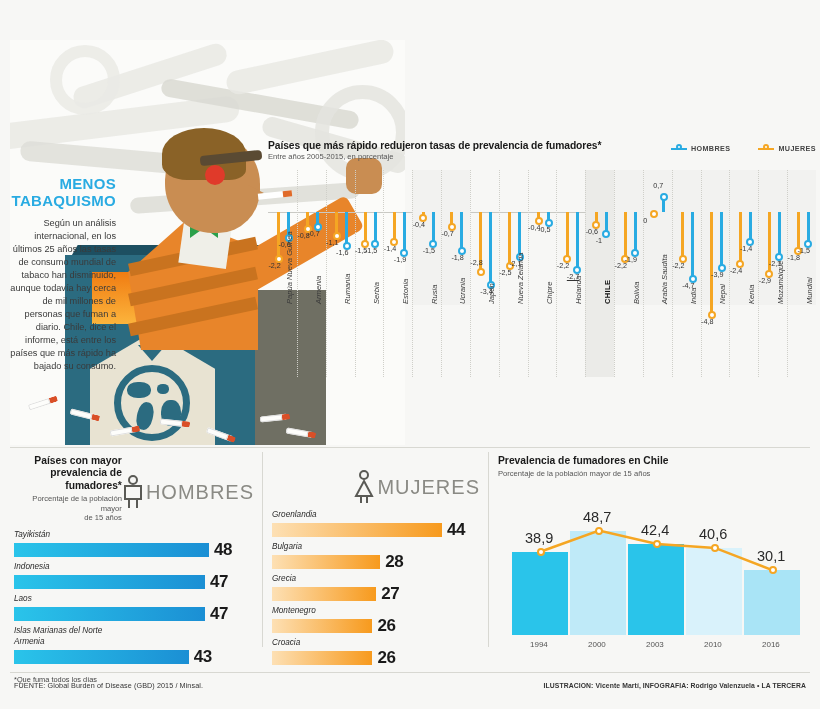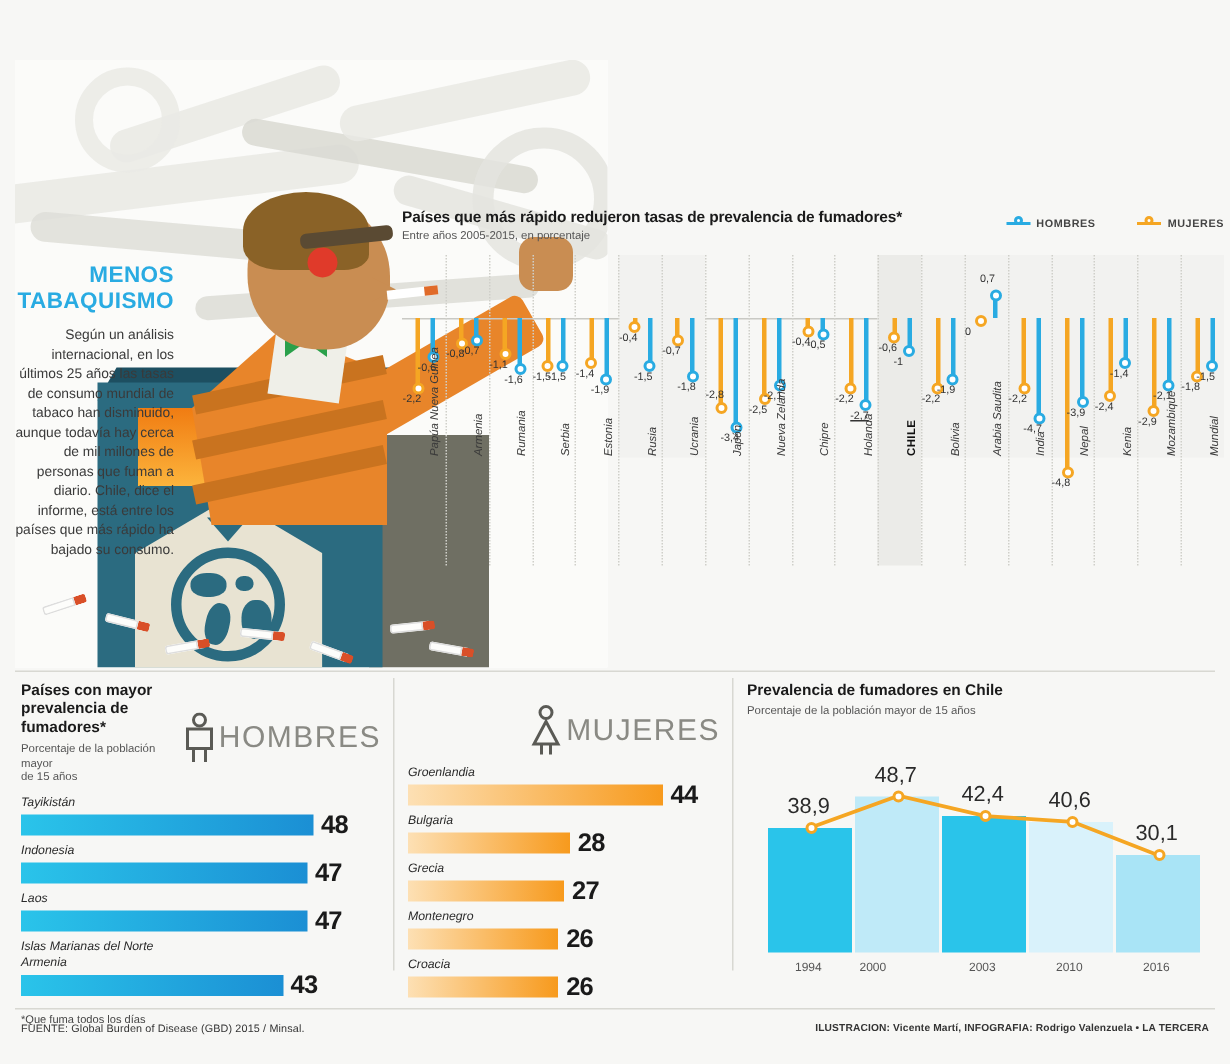--- a/index.html
+++ b/index.html
@@ -408,21 +408,21 @@
       </div>
   </div>
 
   <div class="divider" style="left:10px; top:447px; width:800px;"></div>
   <div class="vdiv" style="left:262px; top:452px; height:195px;"></div>
   <div class="vdiv" style="left:488px; top:452px; height:195px;"></div>
   <div class="divider" style="left:10px; top:672px; width:800px;"></div>
 
   <div style="position:absolute; left:14px; top:455px; width:240px;">
     <div style="display:flex; align-items:flex-start; justify-content:space-between;">
-      <div style="text-align:left; width:140px;">
+      <div style="text-align:right; width:140px;">
         <div class="sec-title">
           <span>Países con mayor</span><br>
           <span>prevalencia de fumadores*</span>
         </div>
         <div class="sec-sub">
           <span>Porcentaje de la población mayor</span><br>
           <span>de 15 años</span>
         </div>
       </div>
       <div class="genderlab" style="margin-top:20px;">
@@ -530,21 +530,21 @@
         <div class="cc-bar" style="left: 174px; width: 56px; height: 87.1055px; background: rgb(217, 242, 251);"></div>
         <div class="cc-bar" style="left: 232px; width: 56px; height: 64.5782px; background: rgb(169, 228, 246);"></div>
         <svg width="290" height="118" style="position: absolute; left: 0px; top: 0px;">
           <polyline points="29,34.541818181818186 87,13.516363636363636 145,27.03272727272727 203,30.89454545454545 261,53.42181818181818" fill="none" stroke="#f5a623" stroke-width="2.5"></polyline>
         </svg>
         <div class="cc-dot" style="left: 25px; top: 30.5418px;"></div>
         <div class="cc-val" style="left: 13px; top: 12.5418px;">38,9</div>
         <div class="cc-year" style="left: 18px; top: 123px;">1994</div>
         <div class="cc-dot" style="left: 83px; top: 9.51636px;"></div>
         <div class="cc-val" style="left: 71px; top: -8.48364px;">48,7</div>
-        <div class="cc-year" style="left: 61px; top: 123px;">2000</div>
+        <div class="cc-year" style="left: 76px; top: 123px;">2000</div>
         <div class="cc-dot" style="left: 141px; top: 23.0327px;"></div>
         <div class="cc-val" style="left: 129px; top: 5.03273px;">42,4</div>
         <div class="cc-year" style="left: 134px; top: 123px;">2003</div>
         <div class="cc-dot" style="left: 199px; top: 26.8945px;"></div>
         <div class="cc-val" style="left: 187px; top: 8.89455px;">40,6</div>
         <div class="cc-year" style="left: 192px; top: 123px;">2010</div>
         <div class="cc-dot" style="left: 257px; top: 49.4218px;"></div>
         <div class="cc-val" style="left: 245px; top: 31.4218px;">30,1</div>
         <div class="cc-year" style="left: 250px; top: 123px;">2016</div>
       </div>

